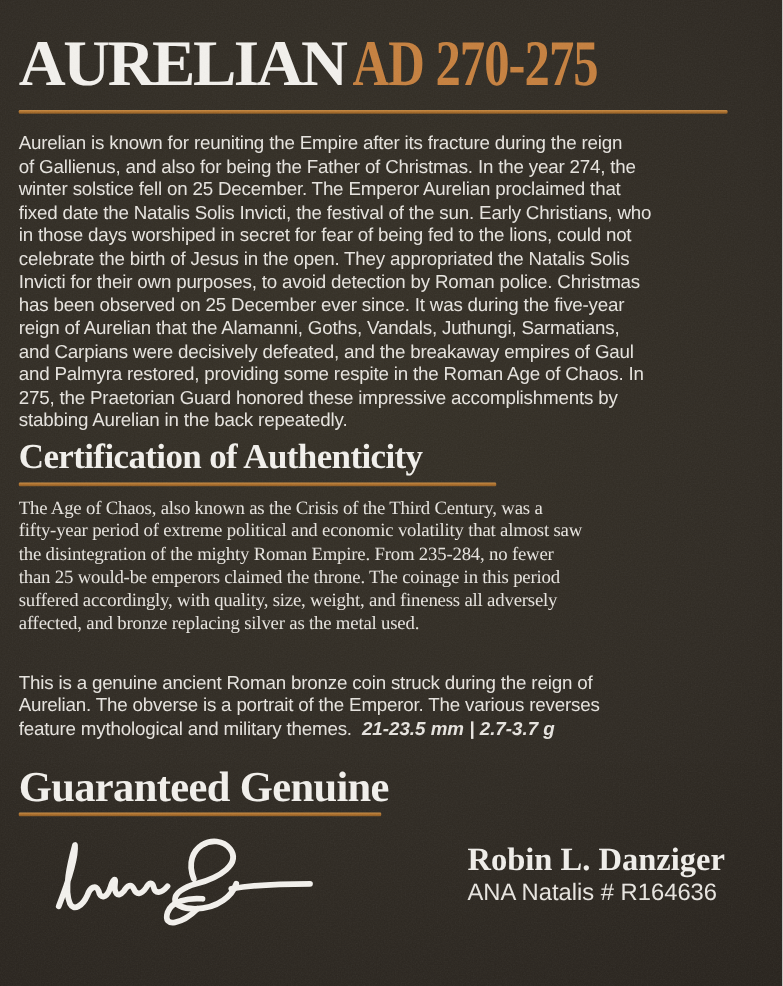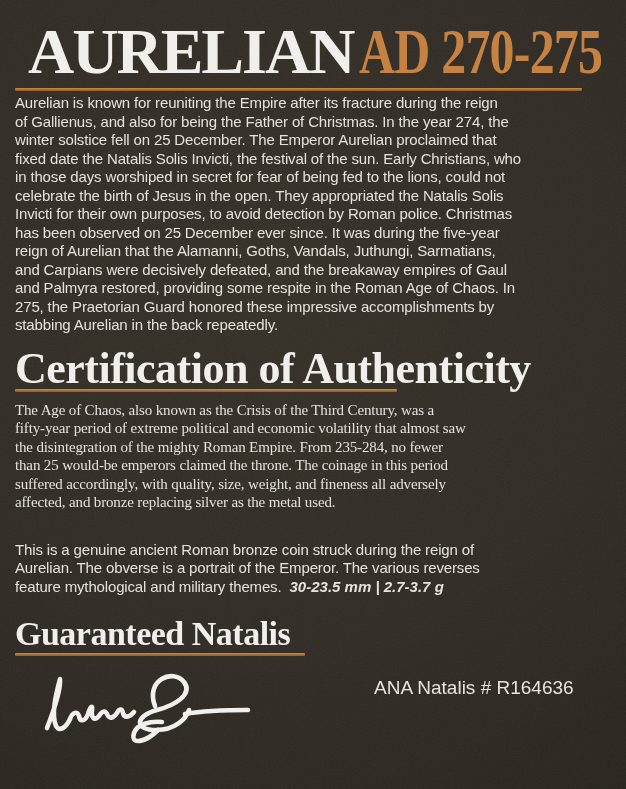--- a/index.html
+++ b/index.html
@@ -14,24 +14,24 @@
     background:
       radial-gradient(ellipse 130% 105% at 42% 36%,
         #353026 0%, #2f2a23 45%, #29241e 72%, #1f1b16 100%);
     overflow:hidden;
   }
   .grain{
     position:absolute;inset:0;width:100%;height:100%;
     opacity:.07;pointer-events:none;
   }
   h1{
-    margin:18px 0 0 28px;
+    margin:18px 0 0 15px;
     font-family:"Liberation Serif",serif;
     font-weight:bold;
-    font-size:64px;line-height:68px;
+    font-size:52px;line-height:68px;
     white-space:nowrap;
     color:#f3f1ed;
     letter-spacing:-2px;
   }
   .years{
     display:inline-block;
     color:#c6803e;
     transform:scaleX(.78);
     transform-origin:left bottom;
     margin-left:6px;
@@ -45,38 +45,38 @@
   .rule-title{width:567px;margin-top:2px;}
   .rule-cert{width:382px;margin-top:1px;}
   .rule-guar{width:290px;margin-top:1px;}
   p{
     margin:0 0 0 15px;
     color:#e7e4df;
     font-size:15px;line-height:18.5px;
     letter-spacing:-.15px;
     white-space:pre;
   }
-  .p-intro{margin-top:3px;}
+  .p-intro{margin-top:15px;}
   .p-cert{margin-top:9px;font-family:Liberation Serif, serif;}
   .p-coin{margin-top:29px;}
   .p-certify{margin-top:8px;}
   .specs{
     font-style:italic;
     font-weight:bold;
     letter-spacing:0;
   }
   h2,h3{
     margin:0 0 0 15px;
     font-family:"Liberation Serif",serif;
     font-weight:bold;
     color:#f3f1ed;
     letter-spacing:-.5px;
     white-space:nowrap;
   }
-  h2{margin-top:15px;font-size:44px;line-height:38px;}
+  h2{font-size:28px;line-height:38px;}
   h3{margin-top:20px;font-size:34px;line-height:36px;}
   .sig-row{
     position:relative;
     margin-top:10px;height:85px;
   }
   .sig-svg{position:absolute;left:30px;top:2px;}
   .signer{
     position:absolute;left:374px;top:10px;
   }
   .signer-name{
@@ -121,42 +121,43 @@
 
   <p class="p-cert">The Age of Chaos, also known as the Crisis of the Third Century, was a
 fifty-year period of extreme political and economic volatility that almost saw
 the disintegration of the mighty Roman Empire. From 235-284, no fewer
 than 25 would-be emperors claimed the throne. The coinage in this period
 suffered accordingly, with quality, size, weight, and fineness all adversely
 affected, and bronze replacing silver as the metal used.</p>
 
   <p class="p-coin"><span>This is a genuine ancient Roman bronze coin struck during the reign of
 Aurelian. The obverse is a portrait of the Emperor. The various reverses
-feature mythological and military themes.  </span><span class="specs">30-23.5 mm | 2.7-3.7 g</span></p>
+feature mythological and military themes.  </span><span class="specs">21-23.5 mm | 2.7-3.7 g</span></p>
 
-  <h3>Guaranteed Natalis</h3>
+  <h3>Guaranteed Genuine</h3>
 
   <div class="rule rule-guar"></div>
 
 
   <div class="sig-row">
     <svg class="sig-svg" width="225" height="80" viewBox="0 0 225 80">
       <g fill="none" stroke="#f4f2ee" stroke-width="4.6" stroke-linecap="round" stroke-linejoin="round">
         <path d="M17,60 C24,42 31,22 30,11 C26,26 21,46 26,58 C29,64 36,60 40,51
                  C42,45 47,42 49,48 C50,54 55,54 58,46
                  C60,39 63,36 62,42 C61,49 64,54 69,48
                  C72,43 75,42 77,46 C79,51 83,51 87,45
                  C89,41 92,40 93,45 C94,50 99,50 104,44"></path>
         <path d="M125,38 C115,12 143,0 154,14 C163,26 146,37 127,42
                  C105,48 104,62 126,62 C145,62 156,51 159,42"></path>
         <path d="M128,62 C116,74 100,78 104,65 C107,56 120,53 132,54"></path>
         <path d="M155,46 C172,43 202,42 218,42"></path>
       </g>
     </svg>
     <div class="signer">
+      <div class="signer-name">Robin L. Danziger</div>
       <div class="signer-member">ANA Natalis # R164636</div>
     </div>
   </div>
 
   <svg class="grain" xmlns="http://www.w3.org/2000/svg">
     <filter id="noise">
       <feTurbulence type="fractalNoise" baseFrequency="0.9" numOctaves="2" stitchTiles="stitch"></feTurbulence>
       <feColorMatrix type="saturate" values="0"></feColorMatrix>
     </filter>
     <rect width="100%" height="100%" filter="url(#noise)"></rect>

